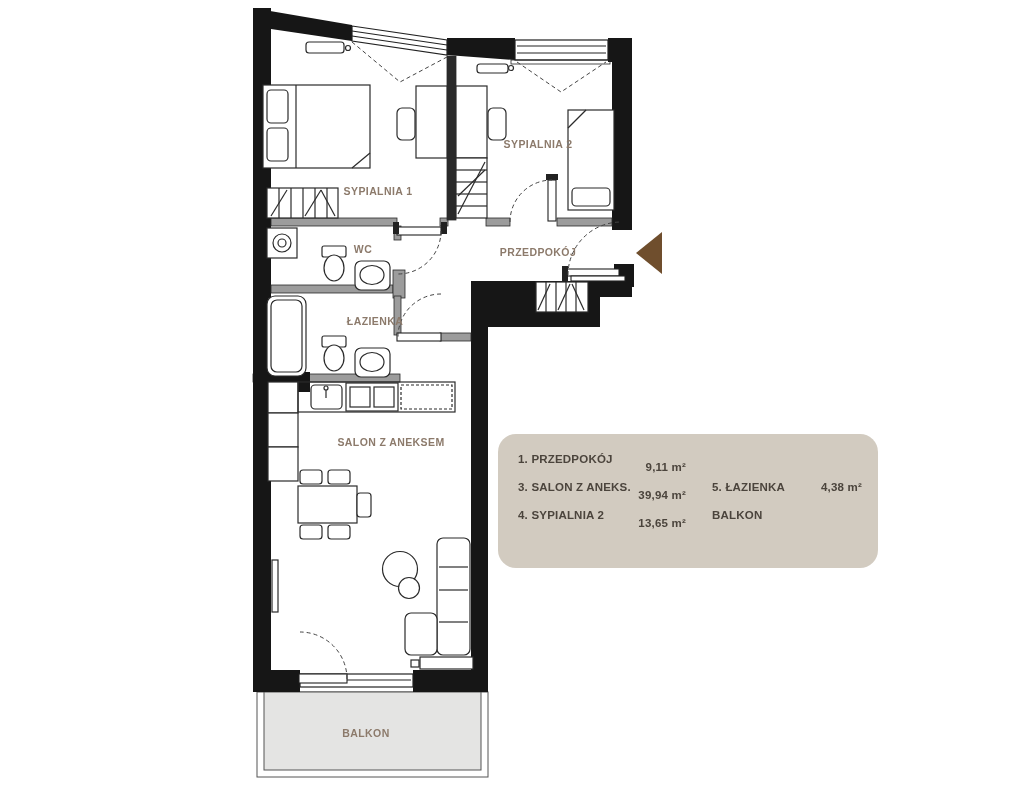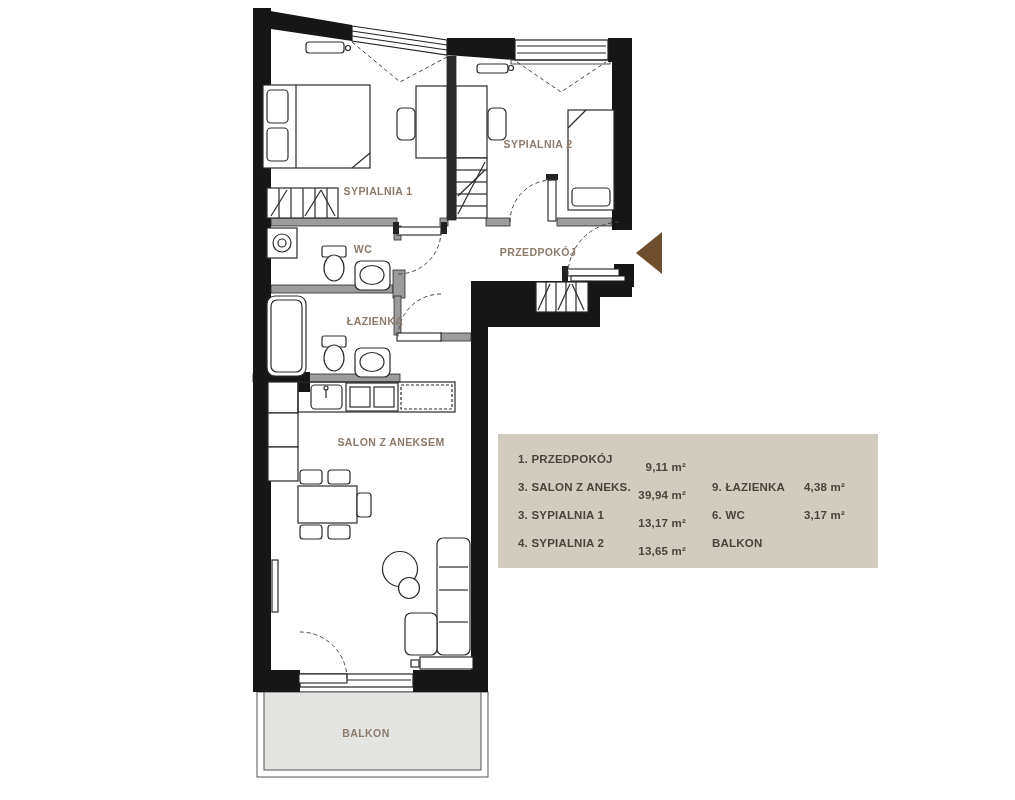--- a/index.html
+++ b/index.html
@@ -2,28 +2,28 @@
 <html><head>
 <meta charset="utf-8">
 <style>
   html,body{margin:0;padding:0;background:#fff;}
   .screen{position:relative;width:1015px;height:800px;background:#ffffff;overflow:hidden;
           font-family:"Liberation Sans",sans-serif;}
   svg{position:absolute;left:0;top:0;}
   .rlabel{font-family:"Liberation Sans",sans-serif;font-weight:bold;font-size:10.5px;
           letter-spacing:.4px;fill:#8c7a6b;text-anchor:middle;}
   .legend{position:absolute;left:498px;top:434px;width:380px;height:134px;
-          background:#d2cbc0;box-sizing:border-box;padding:11px 16px 0 20px;}
+          background:#d2cbc0;box-sizing:border-box;padding:11px 16px 0 20px;border-radius:18px;}
   .legend-row{display:flex;align-items:center;height:28px;
           font-size:11.5px;font-weight:bold;color:#4b443c;letter-spacing:.2px;white-space:nowrap;}
   .lg-name1{width:112px;}
   .lg-val1{width:56px;text-align:right;margin-top:15px;}
   .lg-gap{width:26px;}
   .lg-name2{width:92px;}
-  .lg-val2{flex:1;text-align:left;}
+  .lg-val2{flex:1;text-align:right;}
 </style>
 </head>
 <body>
 
 <div class="screen">
 
 <svg width="1015" height="800" viewBox="0 0 1015 800">
 
   <g>
     <rect x="257" y="692" width="231" height="85" fill="none" stroke="#555" stroke-width="1"></rect>
@@ -242,29 +242,22 @@
       <span class="lg-name1">1. PRZEDPOKÓJ</span>
       <span class="lg-val1">9,11 m²</span>
       <span class="lg-gap"></span>
       <span class="lg-name2"></span>
       <span class="lg-val2"></span>
     </div>
     <div class="legend-row">
       <span class="lg-name1">3. SALON Z ANEKS.</span>
       <span class="lg-val1">39,94 m²</span>
       <span class="lg-gap"></span>
-      <span class="lg-name2">9. ŁAZIENKA</span>
+      <span class="lg-name2">5. ŁAZIENKA</span>
       <span class="lg-val2">4,38 m²</span>
-    </div>
-    <div class="legend-row">
-      <span class="lg-name1">3. SYPIALNIA 1</span>
-      <span class="lg-val1">13,17 m²</span>
-      <span class="lg-gap"></span>
-      <span class="lg-name2">6. WC</span>
-      <span class="lg-val2">3,17 m²</span>
     </div>
     <div class="legend-row">
       <span class="lg-name1">4. SYPIALNIA 2</span>
       <span class="lg-val1">13,65 m²</span>
       <span class="lg-gap"></span>
       <span class="lg-name2">BALKON</span>
       <span class="lg-val2"></span>
     </div>
   </div>
 

